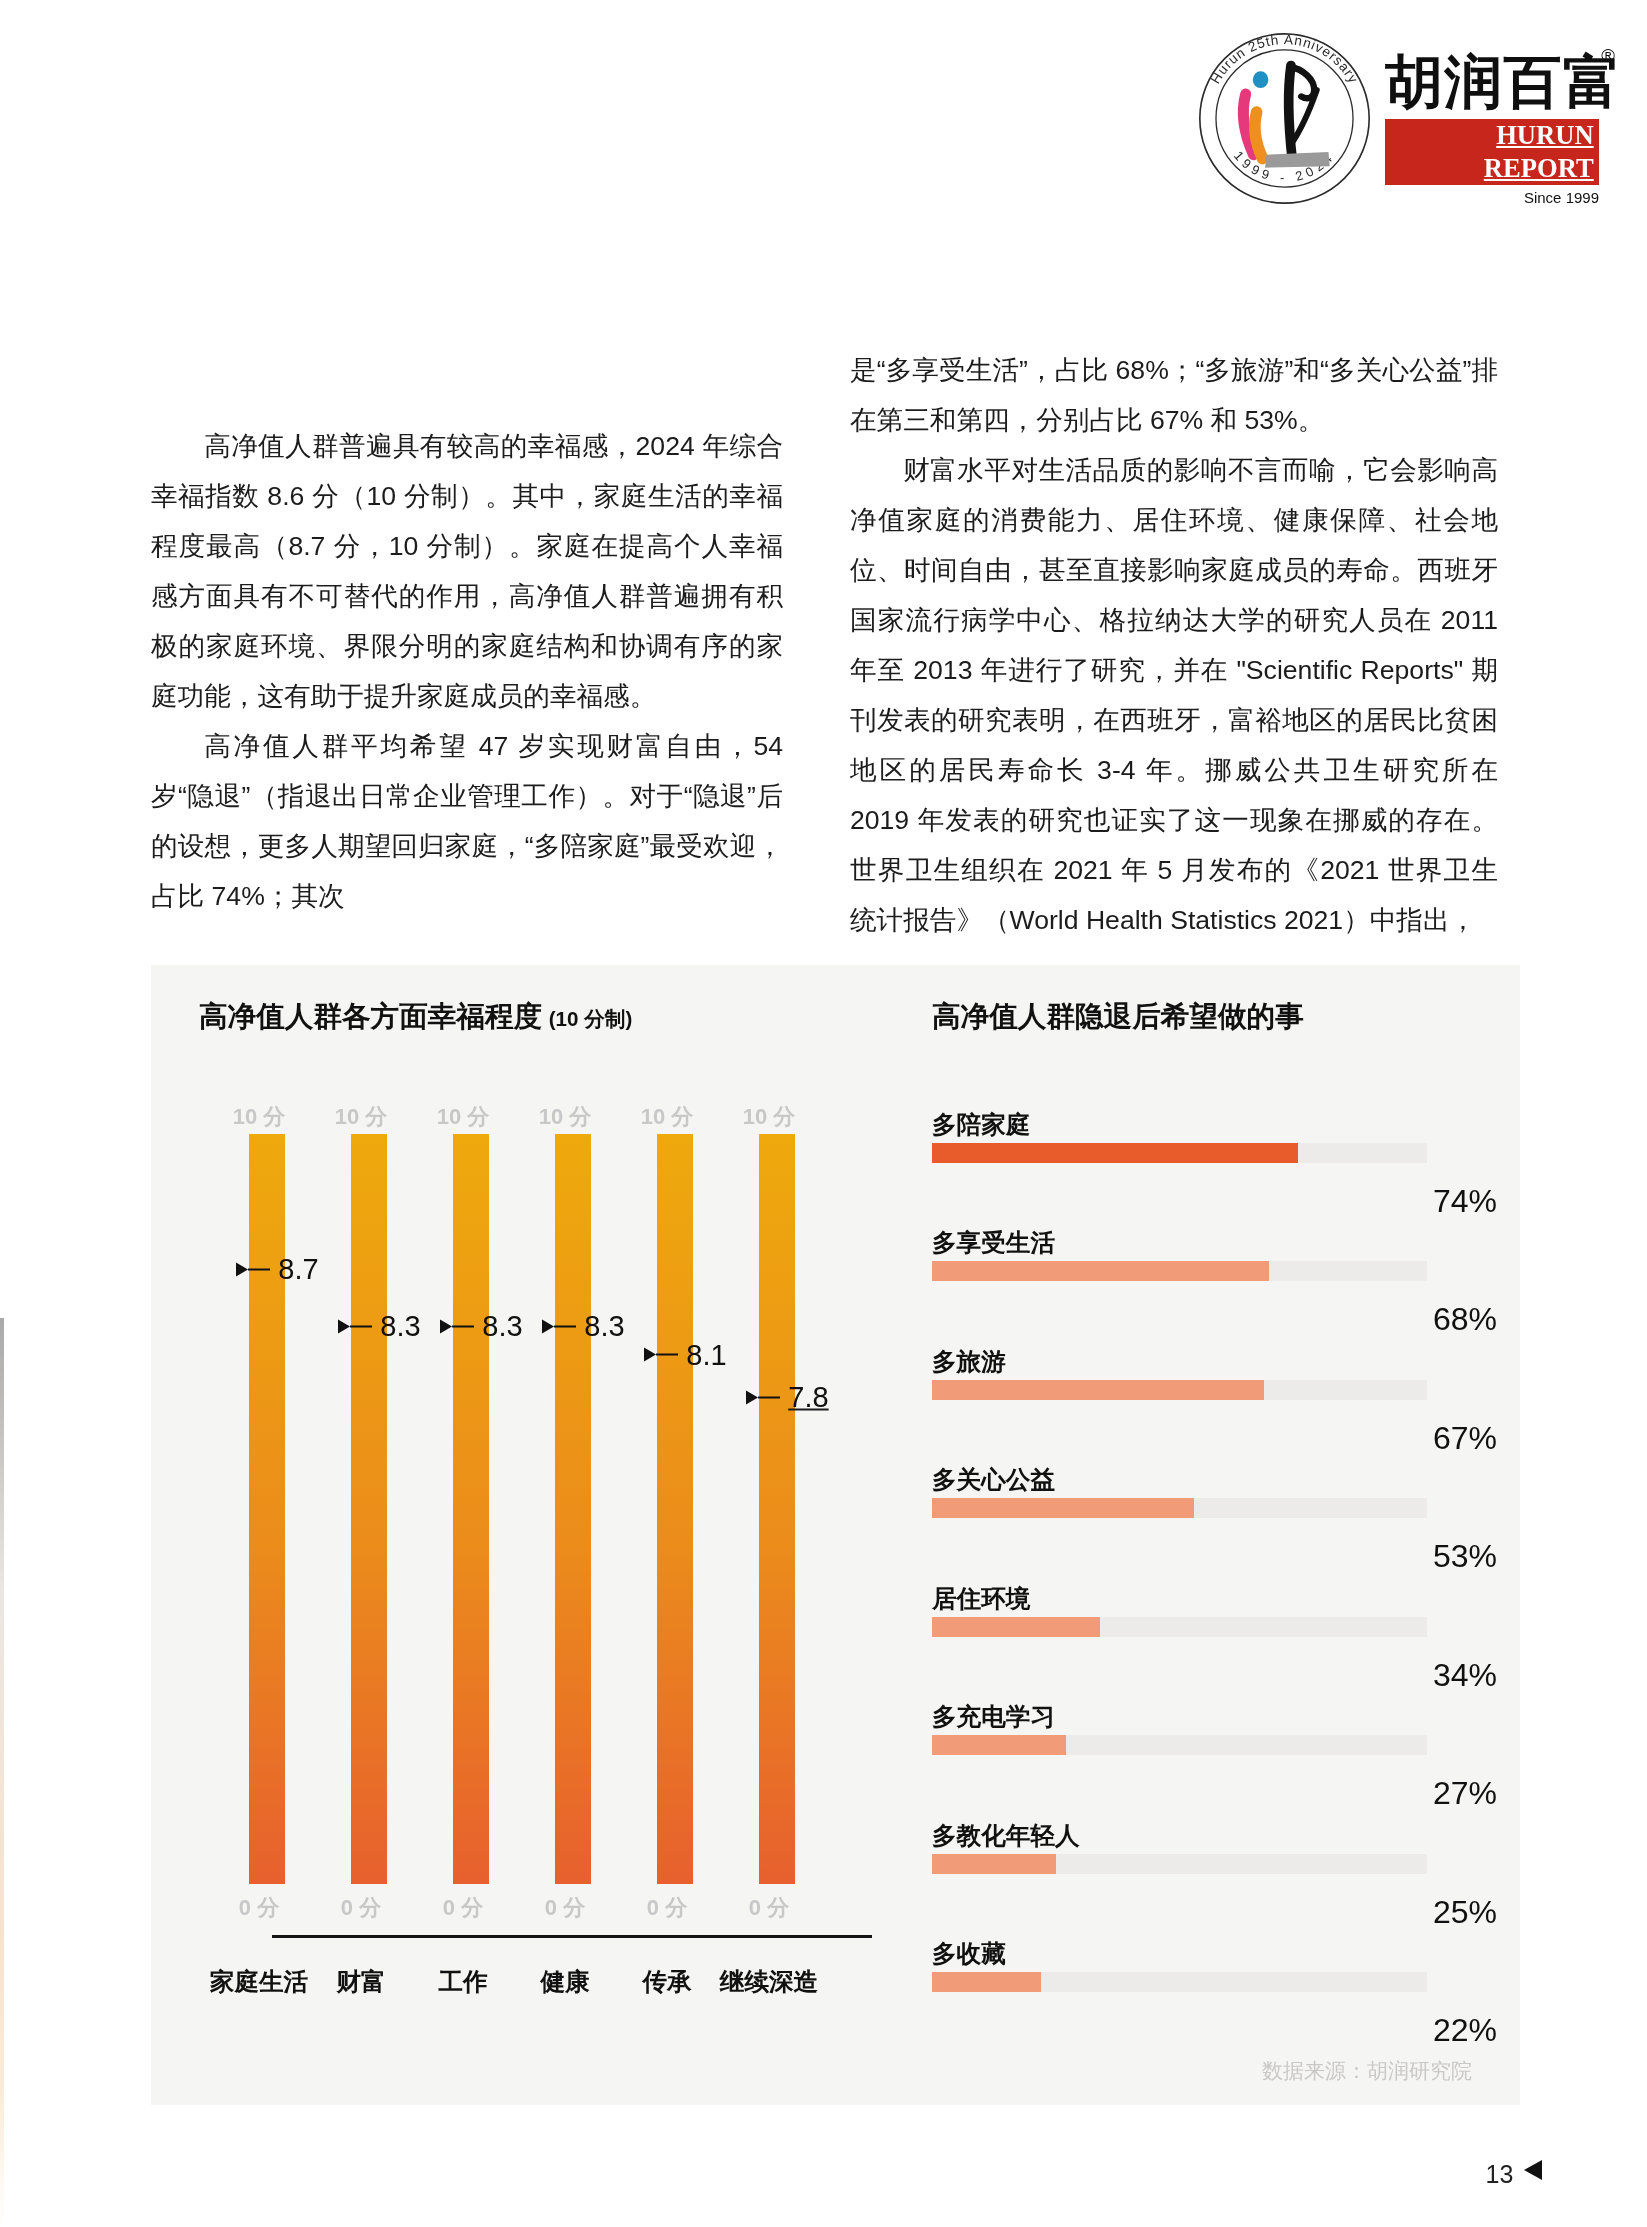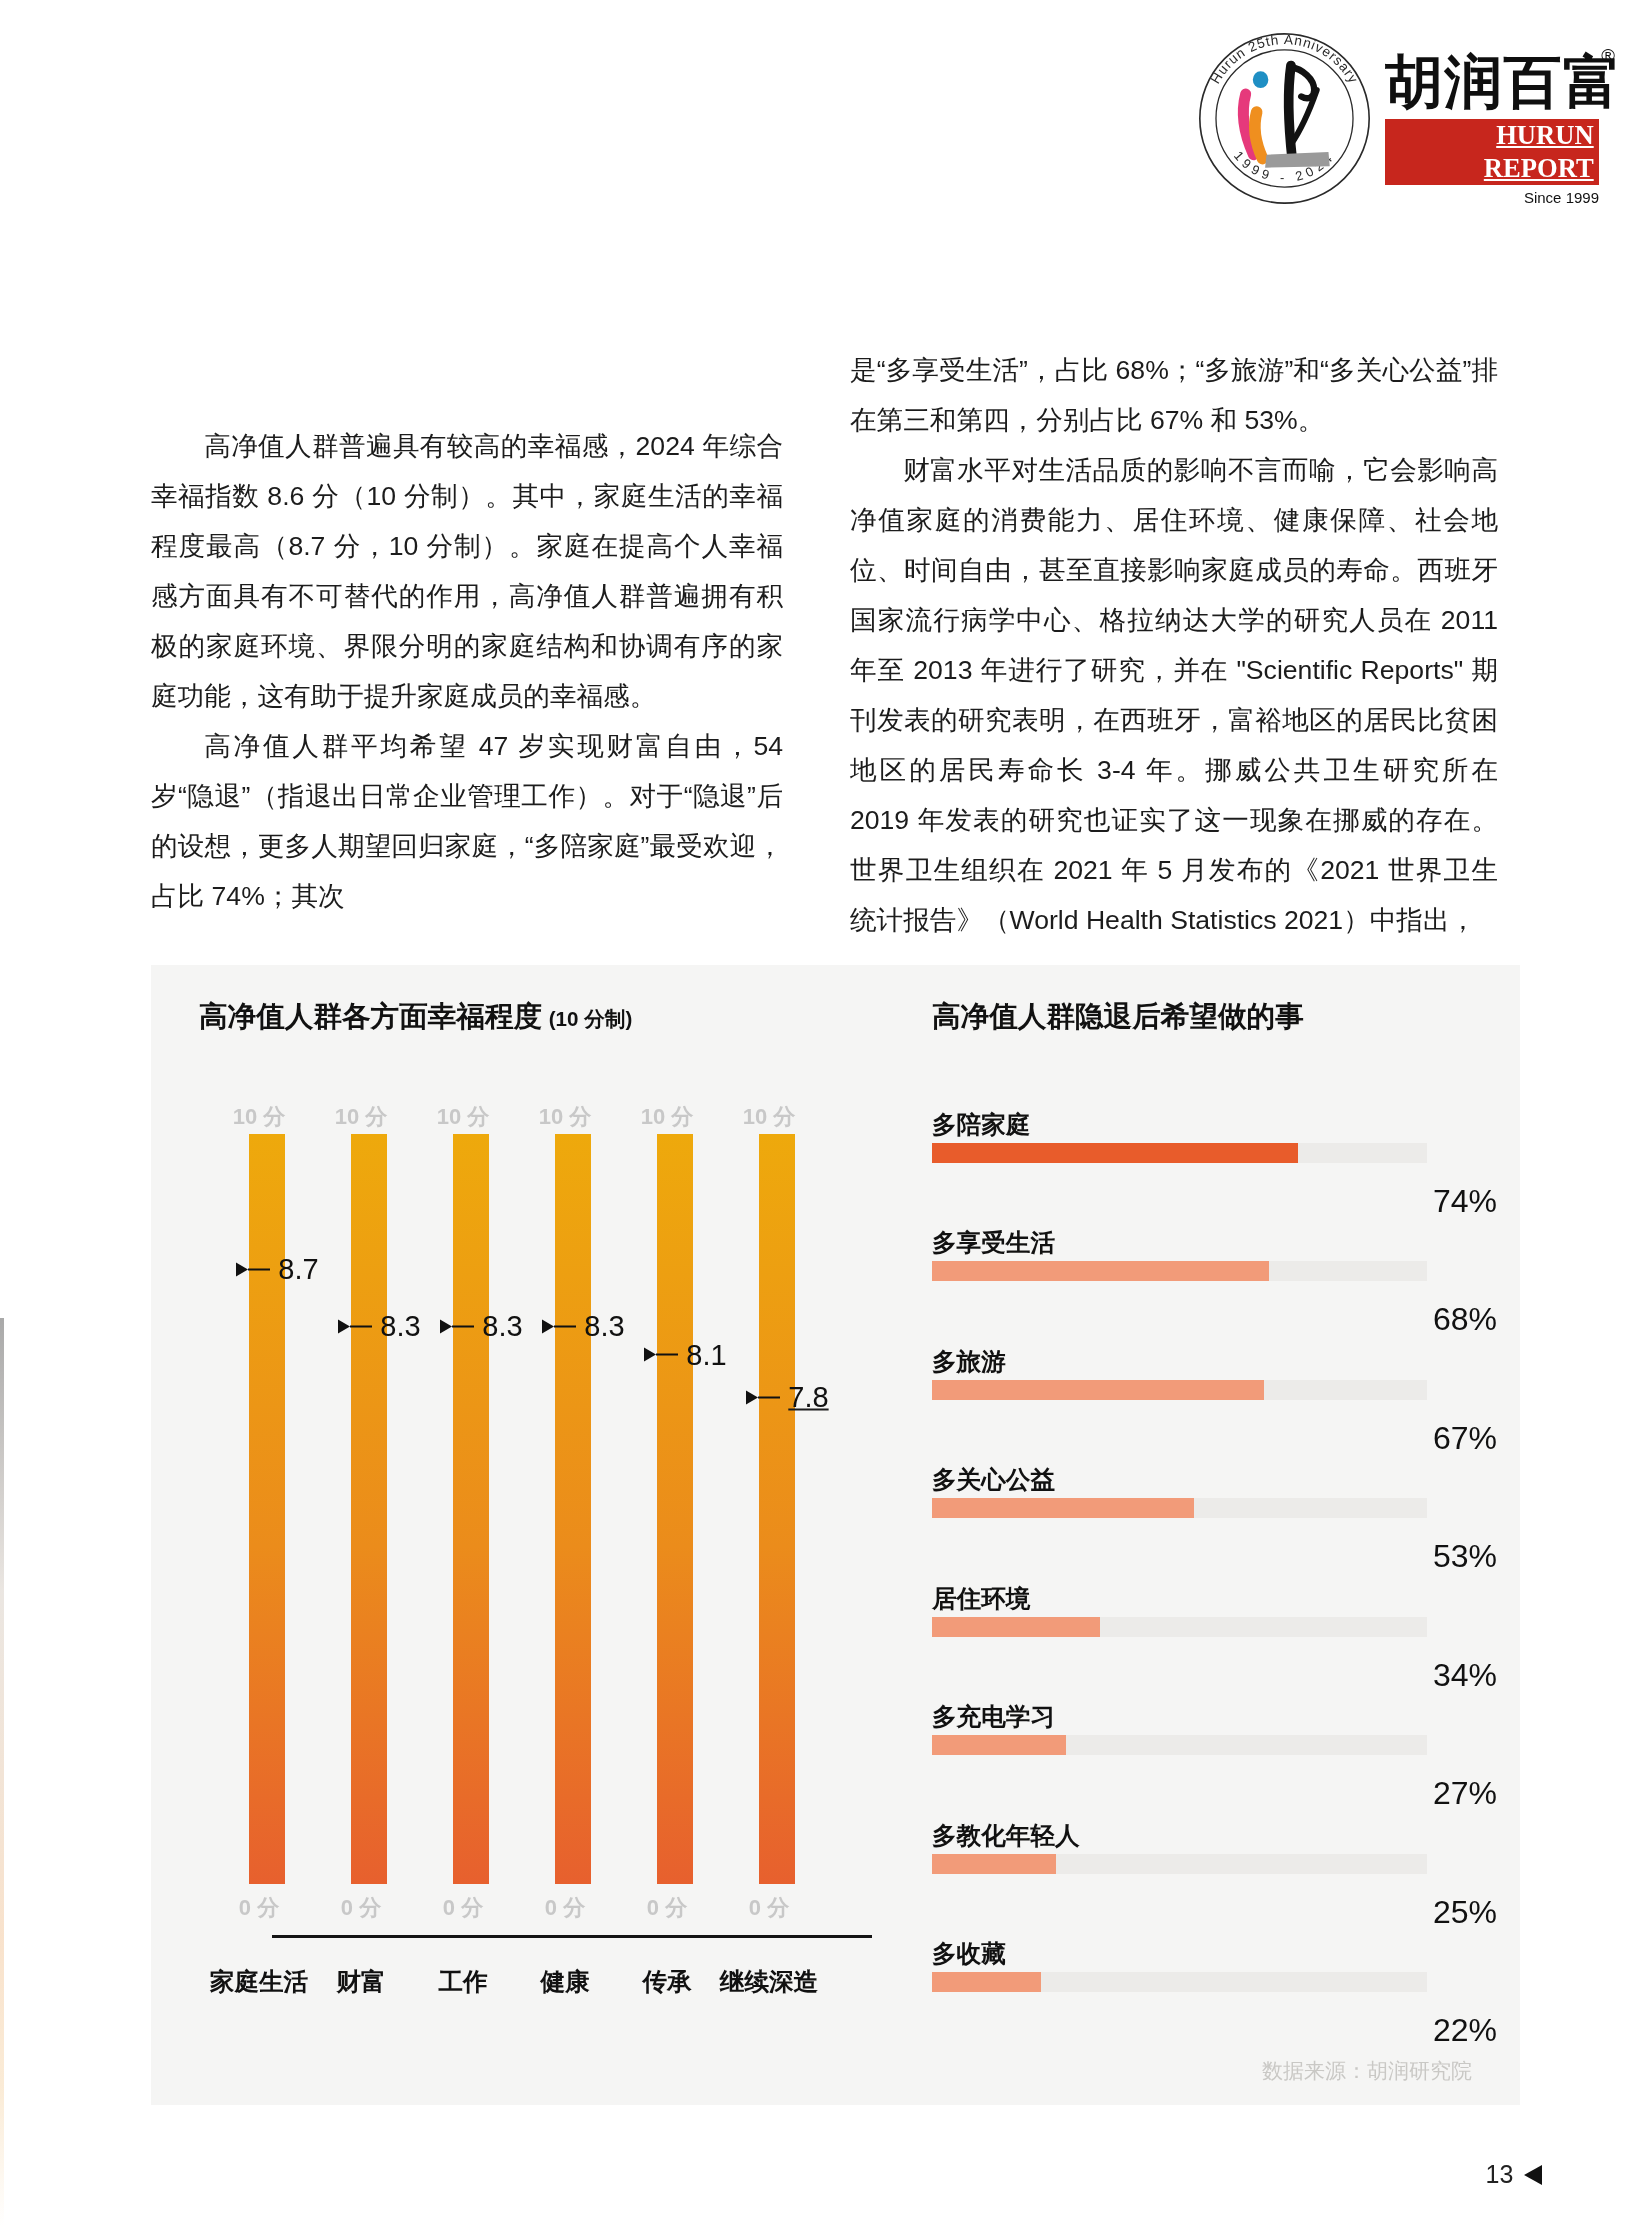--- a/index.html
+++ b/index.html
@@ -43,21 +43,21 @@
   .vcat{position:absolute;top:1000px;width:100%;text-align:center;font-size:24.6px;font-weight:bold;color:#111;}
   
   .hitem{position:absolute;left:781px;width:565px;height:118px;}
   .hlabel{position:absolute;left:0;top:0;font-size:24.6px;font-weight:bold;color:#111;}
   .htrack{position:absolute;left:0;top:35px;width:495px;height:20px;background:#ecebe9;}
   .hfill{height:100%;background:#f29b79;}
   .hitem.first .hfill{background:#e85c2b;}
   .hpct{position:absolute;right:0;top:26.6px;font-size:32px;font-weight:normal;color:#111;margin-top:48px;}
   .source{position:absolute;right:48px;top:1092px;font-size:21px;color:#c9c8c5;}
   
-  .pageno{position:absolute;top:2160px;right:105px;display:flex;align-items:center;gap:10.6px;
+  .pageno{position:absolute;top:2160px;right:105px;display:flex;gap:10.6px;
           font-size:25px;color:#222;}
   .tri-left{width:0;height:0;border-top:10.6px solid transparent;border-bottom:10.6px solid transparent;border-right:18px solid #111;}
   .edge{position:absolute;left:0;top:1318px;width:4px;height:909px;opacity:.5;
         background:linear-gradient(180deg,rgba(40,40,40,.8),rgba(120,90,60,.3) 30%,rgba(232,150,70,.55) 68%,rgba(240,190,120,.6) 85%,rgba(255,255,255,0));}
 </style>
 </head>
 <body>
 
 <div class="page">
 

